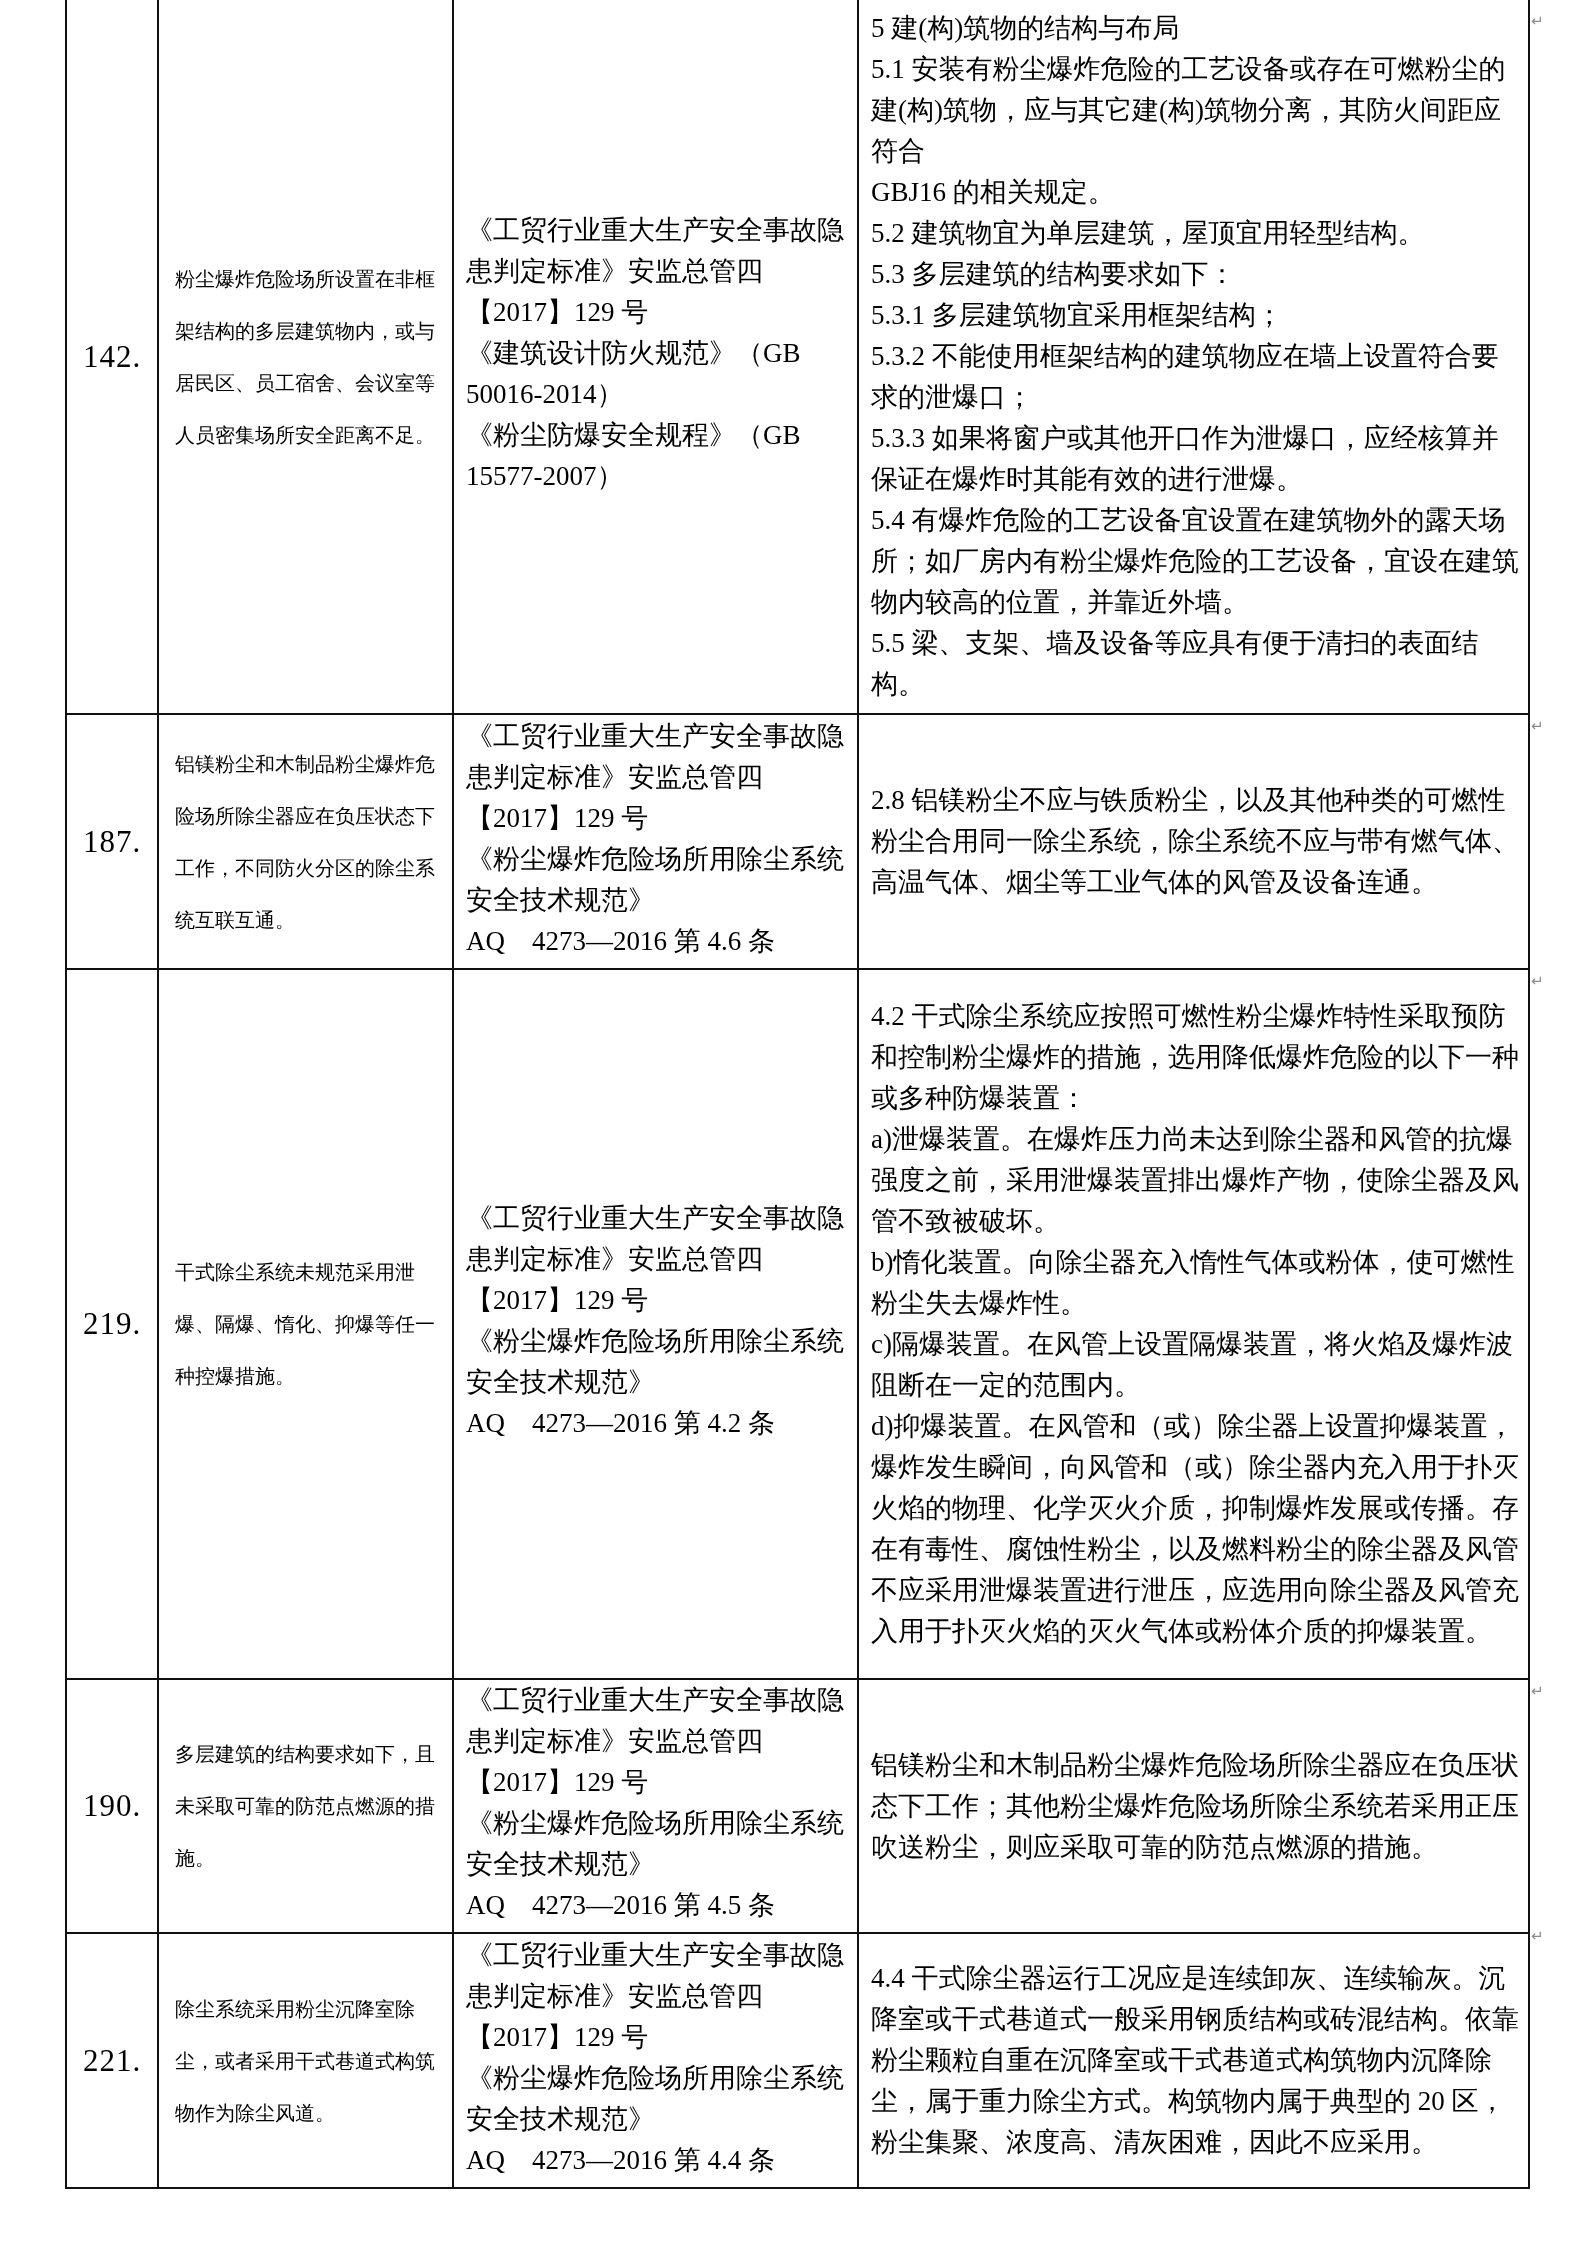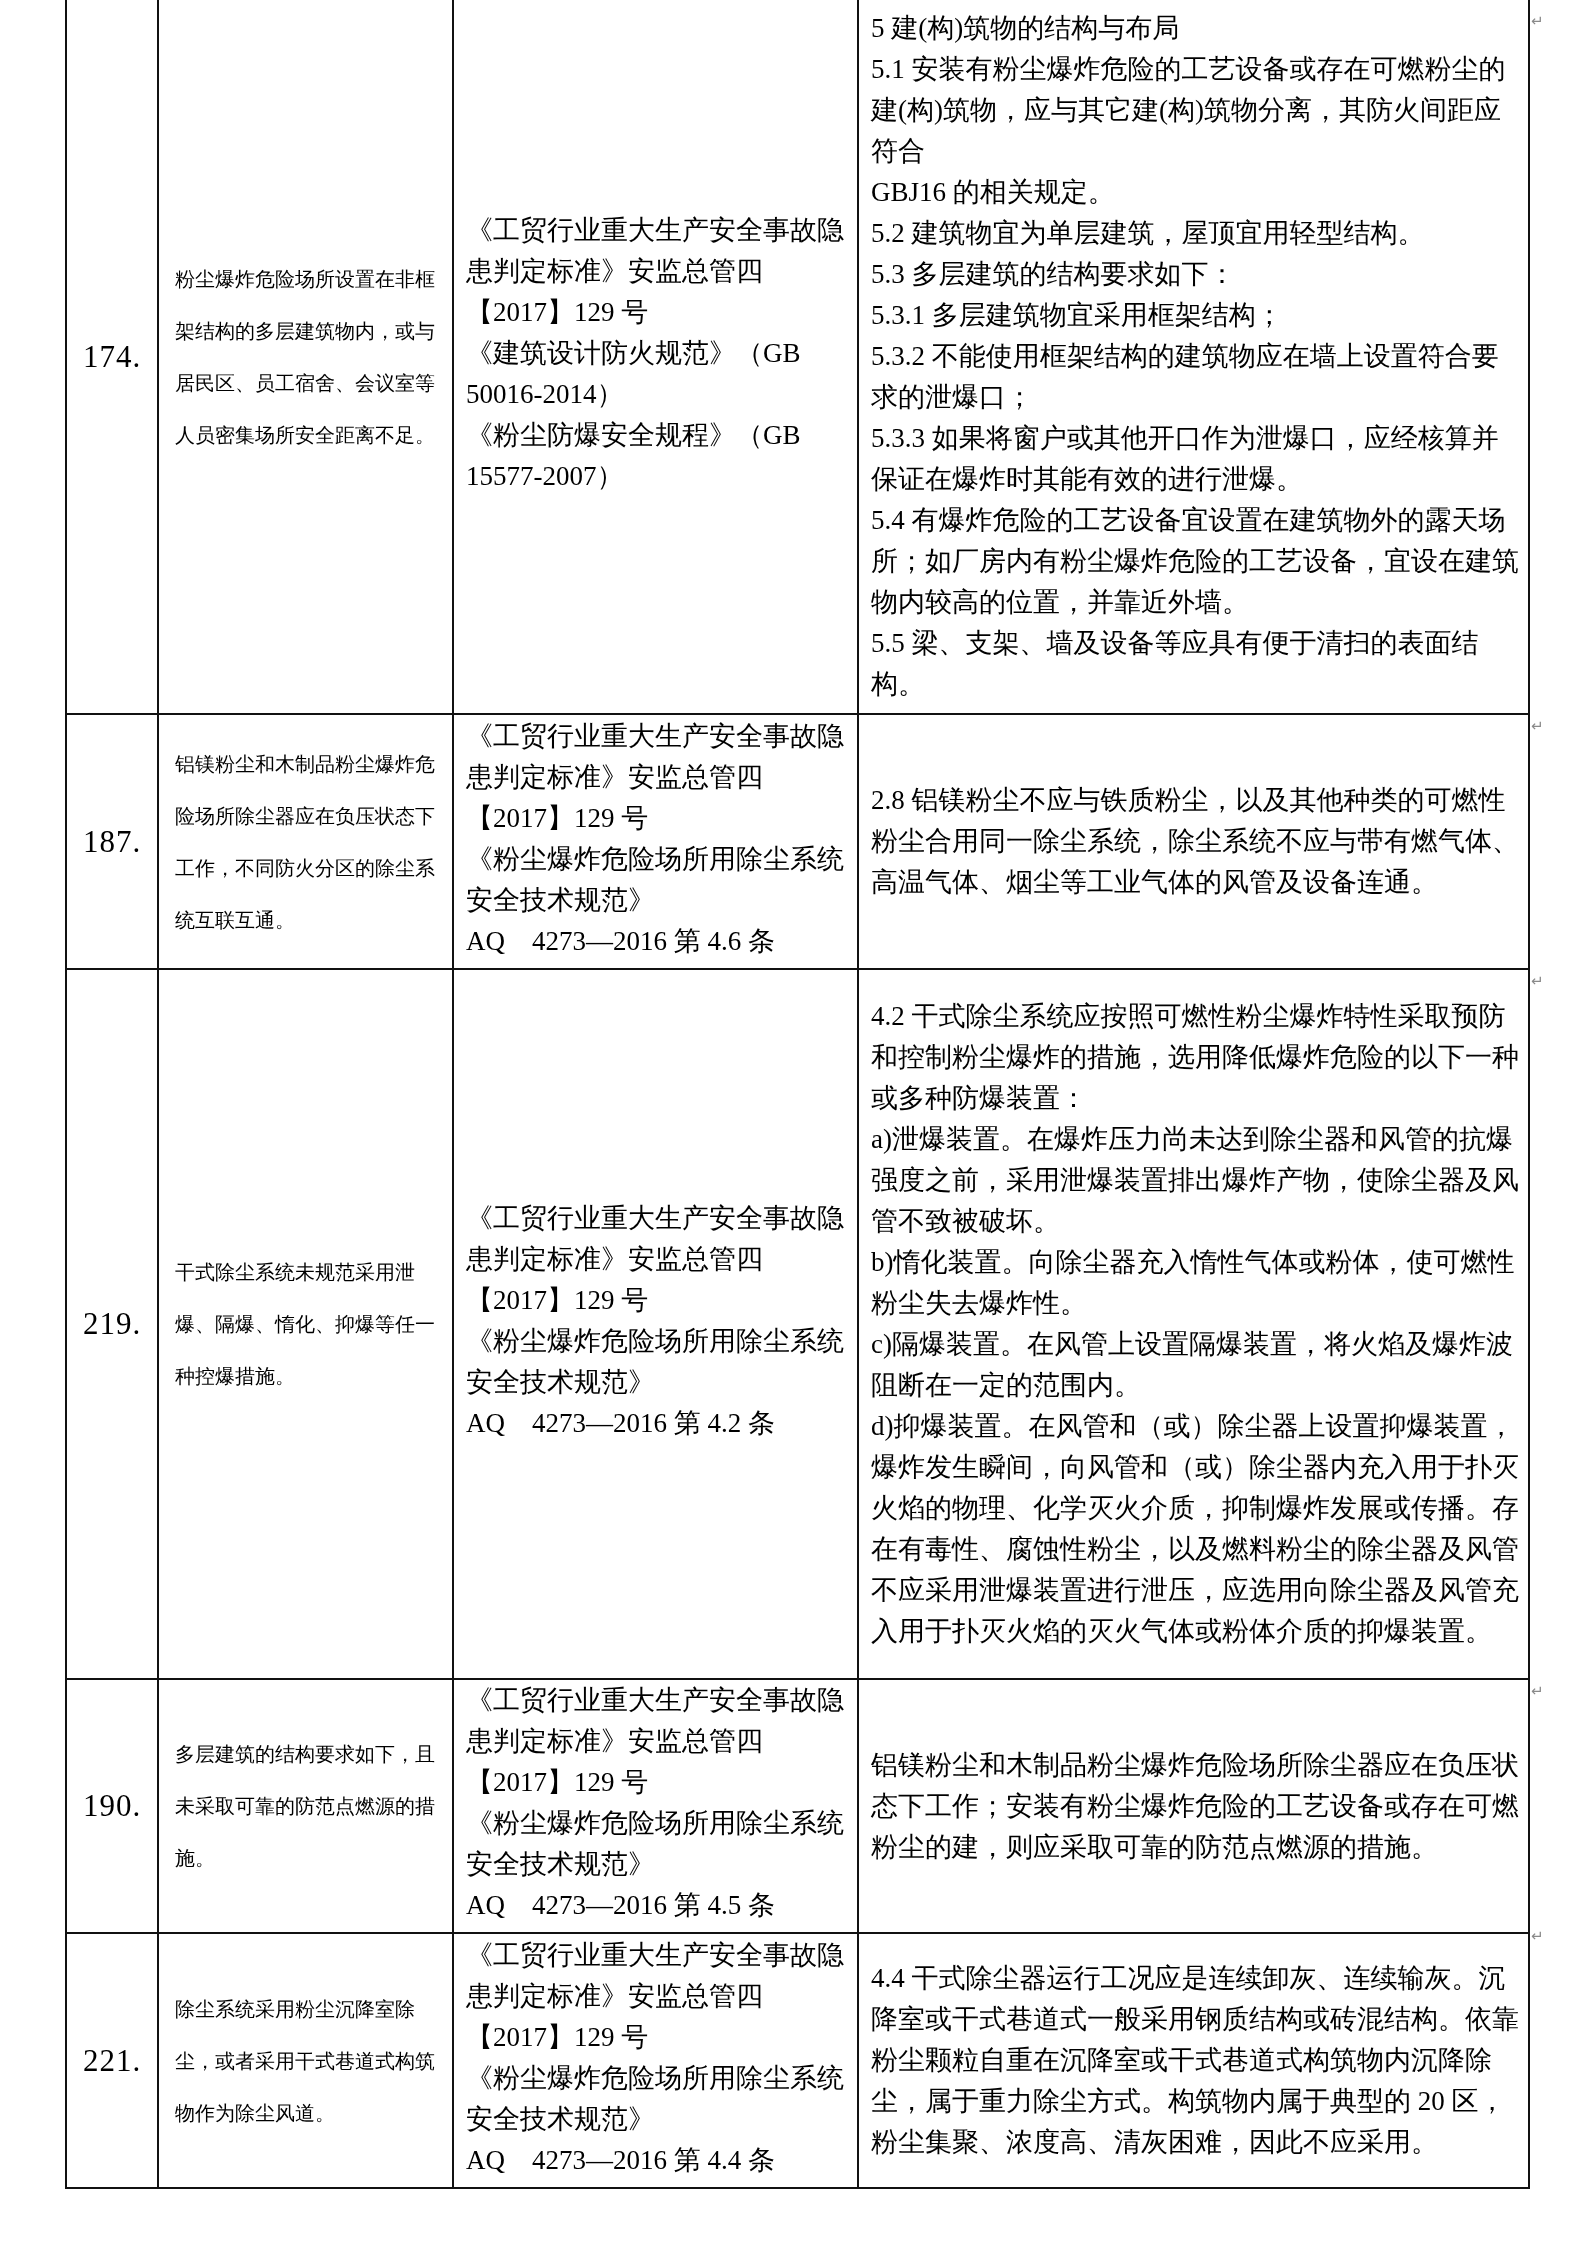--- a/index.html
+++ b/index.html
@@ -65,21 +65,21 @@
 
 <table class="doc-table">
   <colgroup>
     <col style="width:92px">
     <col style="width:295px">
     <col style="width:405px">
     <col style="width:671px">
   </colgroup>
   <tbody>
     <tr style="height:705px">
-      <td class="num">174.</td>
+      <td class="num">142.</td>
       <td class="desc">粉尘爆炸危险场所设置在非框架结构的多层建筑物内，或与居民区、员工宿舍、会议室等人员密集场所安全距离不足。</td>
       <td class="std">《工贸行业重大生产安全事故隐患判定标准》安监总管四【2017】129 号
 《建筑设计防火规范》（GB 50016-2014）
 《粉尘防爆安全规程》（GB 15577-2007）</td>
       <td class="prov">5 建(构)筑物的结构与布局
 5.1 安装有粉尘爆炸危险的工艺设备或存在可燃粉尘的建(构)筑物，应与其它建(构)筑物分离，其防火间距应符合
 GBJ16 的相关规定。
 5.2 建筑物宜为单层建筑，屋顶宜用轻型结构。
 5.3 多层建筑的结构要求如下：
 5.3.1 多层建筑物宜采用框架结构；
@@ -107,21 +107,21 @@
 b)惰化装置。向除尘器充入惰性气体或粉体，使可燃性粉尘失去爆炸性。
 c)隔爆装置。在风管上设置隔爆装置，将火焰及爆炸波阻断在一定的范围内。
 d)抑爆装置。在风管和（或）除尘器上设置抑爆装置，爆炸发生瞬间，向风管和（或）除尘器内充入用于扑灭火焰的物理、化学灭火介质，抑制爆炸发展或传播。存在有毒性、腐蚀性粉尘，以及燃料粉尘的除尘器及风管不应采用泄爆装置进行泄压，应选用向除尘器及风管充入用于扑灭火焰的灭火气体或粉体介质的抑爆装置。</td>
     </tr>
     <tr style="height:245px">
       <td class="num">190.</td>
       <td class="desc">多层建筑的结构要求如下，且未采取可靠的防范点燃源的措施。</td>
       <td class="std">《工贸行业重大生产安全事故隐患判定标准》安监总管四【2017】129 号
 《粉尘爆炸危险场所用除尘系统安全技术规范》
 AQ　4273—2016 第 4.5 条</td>
-      <td class="prov">铝镁粉尘和木制品粉尘爆炸危险场所除尘器应在负压状态下工作；安装有粉尘爆炸危险的工艺设备或存在可燃粉尘的建，则应采取可靠的防范点燃源的措施。</td>
+      <td class="prov">铝镁粉尘和木制品粉尘爆炸危险场所除尘器应在负压状态下工作；其他粉尘爆炸危险场所除尘系统若采用正压吹送粉尘，则应采取可靠的防范点燃源的措施。</td>
     </tr>
     <tr style="height:255px">
       <td class="num">221.</td>
       <td class="desc">除尘系统采用粉尘沉降室除尘，或者采用干式巷道式构筑物作为除尘风道。</td>
       <td class="std">《工贸行业重大生产安全事故隐患判定标准》安监总管四【2017】129 号
 《粉尘爆炸危险场所用除尘系统安全技术规范》
 AQ　4273—2016 第 4.4 条</td>
       <td class="prov">4.4 干式除尘器运行工况应是连续卸灰、连续输灰。沉降室或干式巷道式一般采用钢质结构或砖混结构。依靠粉尘颗粒自重在沉降室或干式巷道式构筑物内沉降除尘，属于重力除尘方式。构筑物内属于典型的 20 区，粉尘集聚、浓度高、清灰困难，因此不应采用。</td>
     </tr>
   </tbody>

